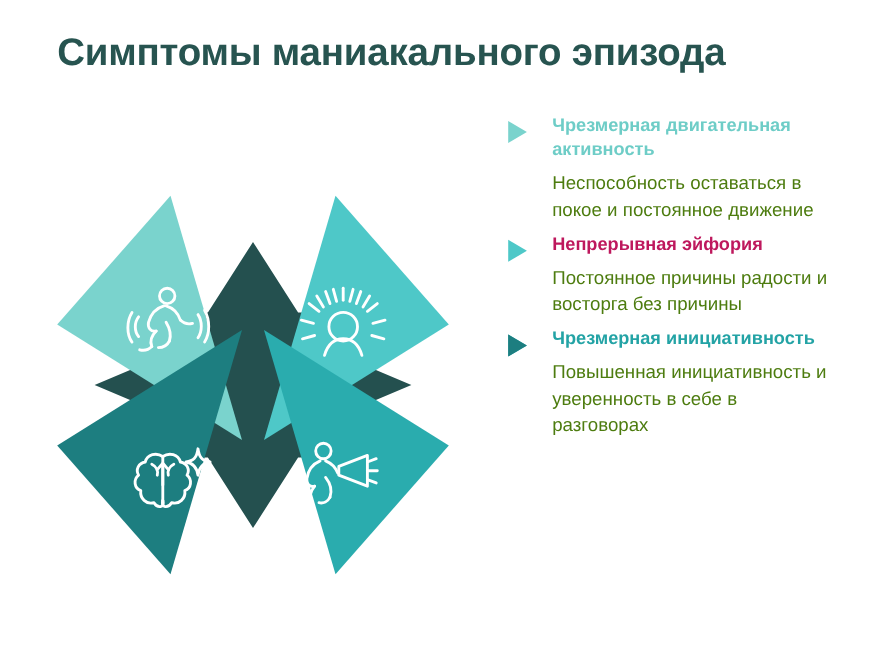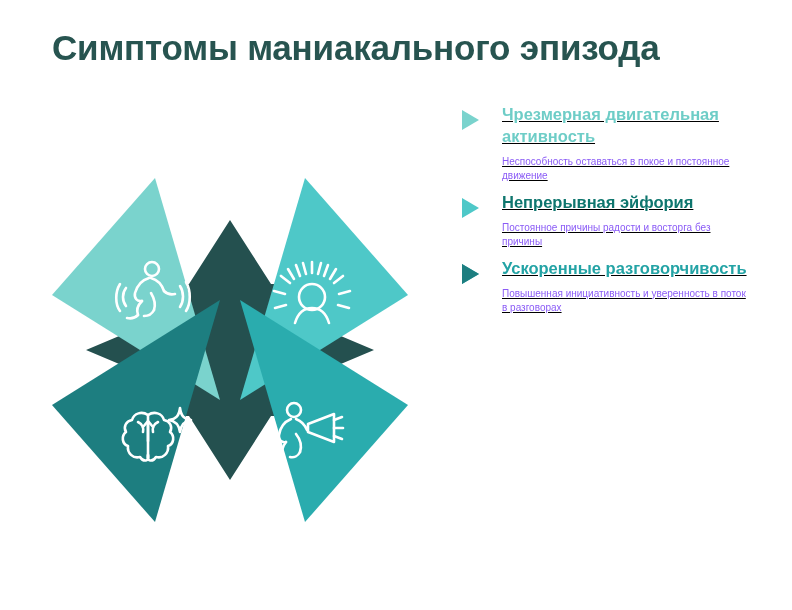--- a/index.html
+++ b/index.html
@@ -29,40 +29,39 @@
     left:40px; top:160px;
     width:380px; height:380px;
   }
   .graphic svg{display:block;width:380px;height:380px;}
 
   
   .list{
     position:absolute;
     left:462px; top:104px;
     width:290px;
-    text-decoration:underline;
   }
   .item{position:relative;padding-left:40px;margin-bottom:9px;}
   .marker{
     position:absolute;
     left:0; top:6px;
     width:0;height:0;
     border-top:10px solid transparent;
     border-bottom:10px solid transparent;
     border-left:17px solid #7ad3cd;
   }
   .head{
     font-size:16.5px;
     font-weight:bold;
     line-height:1.32;
     margin:0 0 7px 0;
   }
   .desc{
-    font-size:10px;
-    color:#8b5cf6;
+    font-size:17px;
+    color:#4d7c0f;
     line-height:1.42;
     margin:0;
     max-width:262px;
   }
 </style>
 </head>
 <body>
 
 <div class="page">
 
@@ -160,29 +159,29 @@
   <div class="list">
 
     <div class="item">
       <span class="marker" style="border-left-color:#7ad3cd"></span>
       <p class="head" style="color:#6ecdc7">Чрезмерная двигательная активность</p>
       <p class="desc">Неспособность оставаться в покое и постоянное движение</p>
     </div>
 
     <div class="item">
       <span class="marker" style="border-left-color:#4ec8c8"></span>
-      <p class="head" style="color:#0f766e">Непрерывная эйфория</p>
+      <p class="head" style="color:#be185d">Непрерывная эйфория</p>
       <p class="desc">Постоянное причины радости и восторга без причины</p>
     </div>
 
     <div class="item">
       <span class="marker" style="border-left-color:#2aacae"></span>
     </div>
 
     <div class="item">
       <span class="marker" style="border-left-color:#1d7e80"></span>
-      <p class="head" style="color:#23a3a5">Ускоренные разговорчивость</p>
-      <p class="desc">Повышенная инициативность и уверенность в поток в разговорах</p>
+      <p class="head" style="color:#23a3a5">Чрезмерная инициативность</p>
+      <p class="desc">Повышенная инициативность и уверенность в себе в разговорах</p>
     </div>
 
   </div>
 
 </div>
 
 </body></html>

